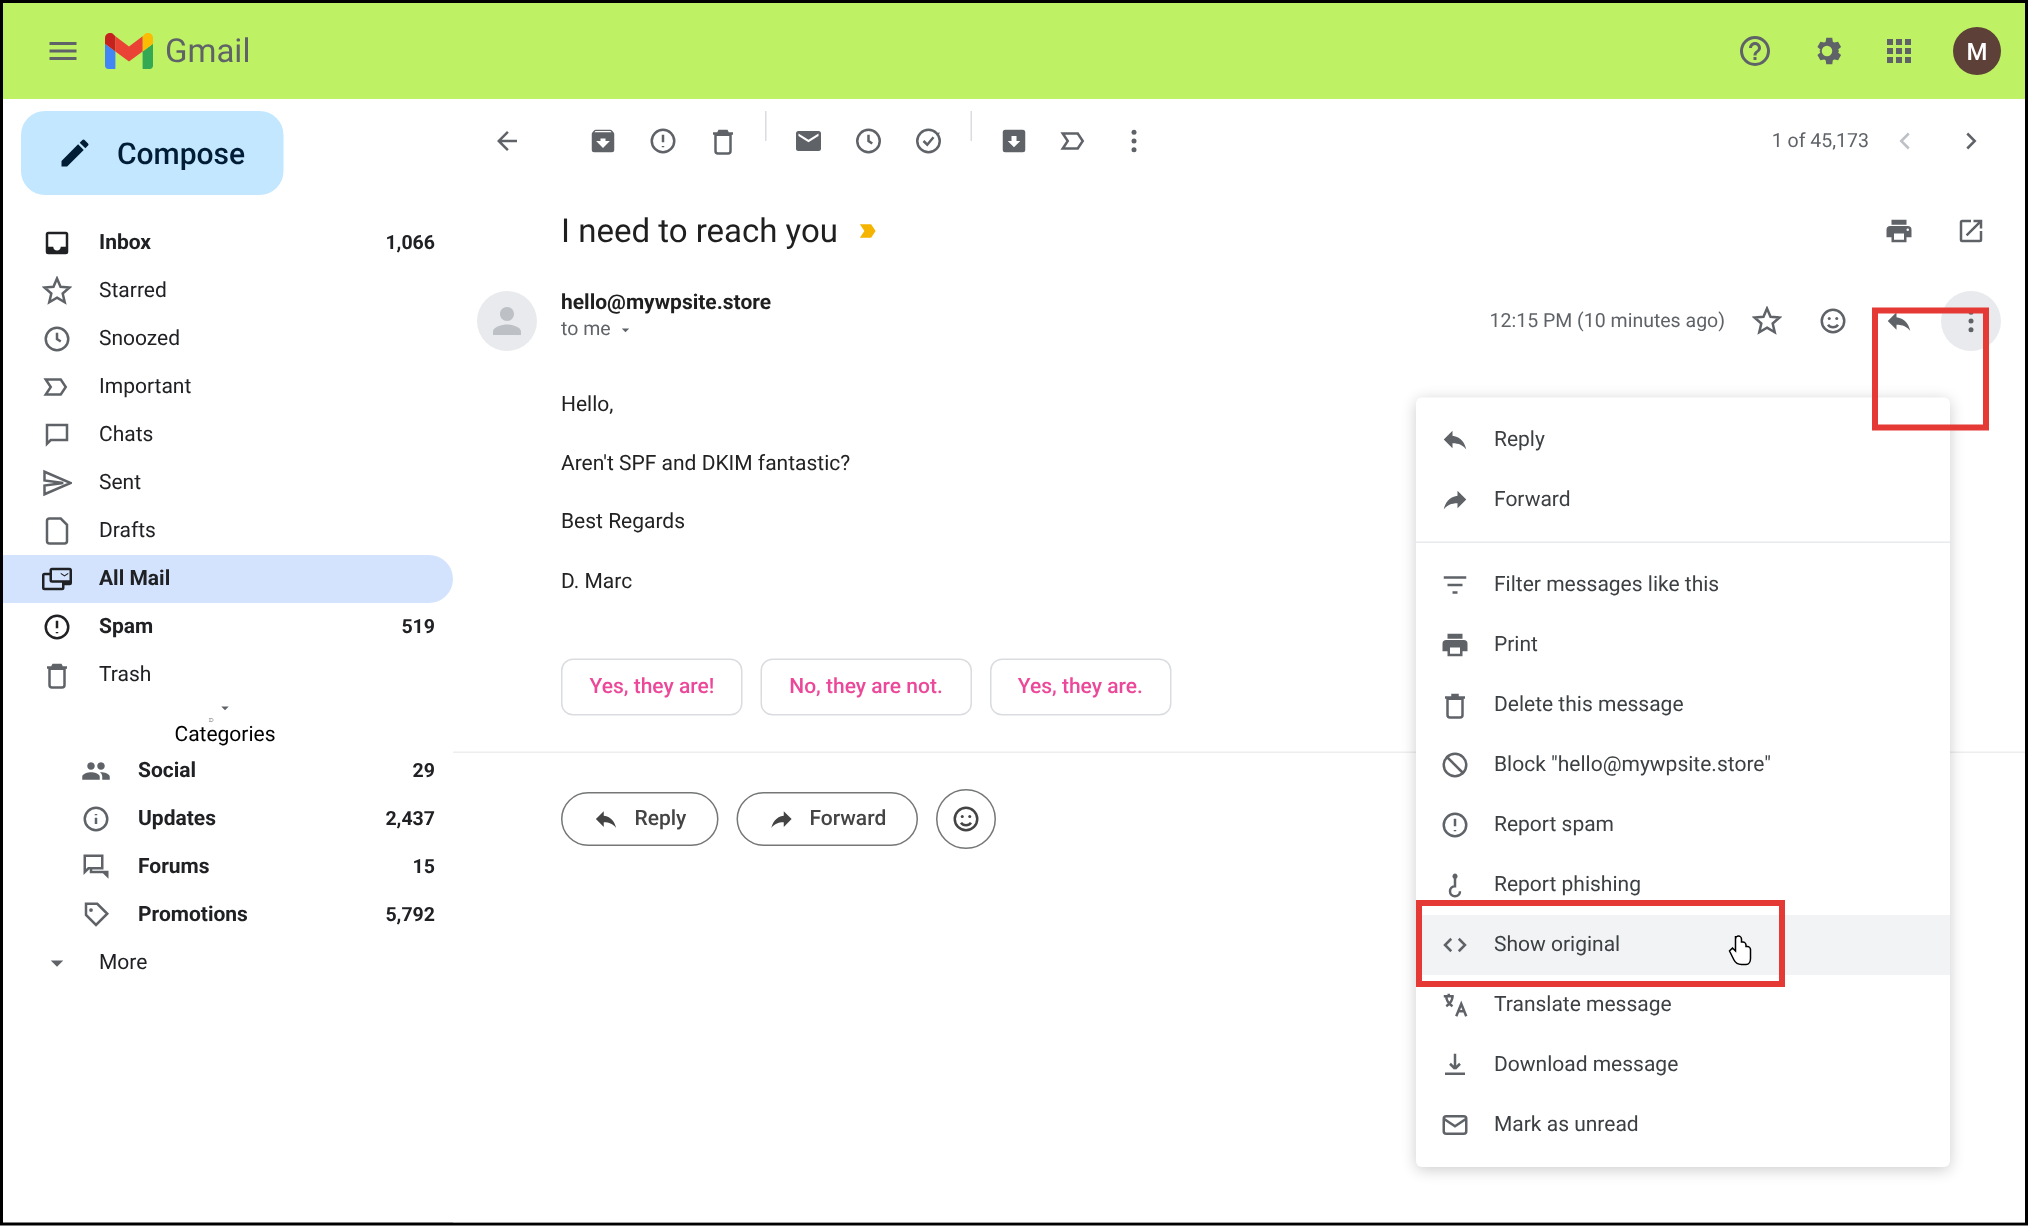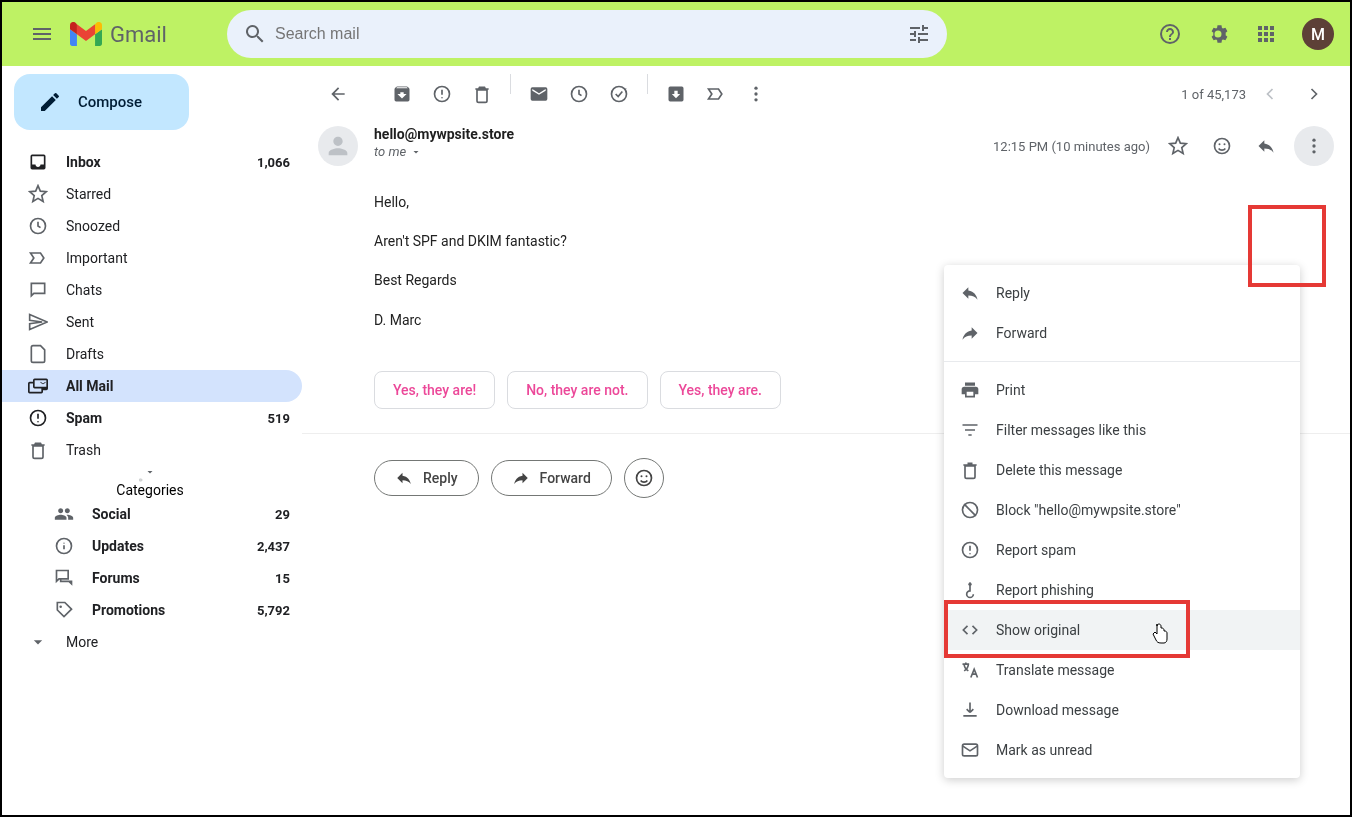--- a/index.html
+++ b/index.html
@@ -15,21 +15,21 @@
 .search-icon-wrap { width: 40px; height: 40px; display: flex; align-items: center; justify-content: center; }
 .search-input { flex: 1; border: none; background: transparent; font-size: 16px; color: #5f6368; outline: none; }
 .tune-icon { width: 40px; height: 40px; display: flex; align-items: center; justify-content: center; cursor: pointer; }
 .header-right { display: flex; align-items: center; gap: 8px; margin-left: auto; padding-left: 60px; }
 .header-icon { width: 40px; height: 40px; display: flex; align-items: center; justify-content: center; border-radius: 50%; cursor: pointer; }
 .avatar { width: 32px; height: 32px; border-radius: 50%; background: #5d4037; color: #fff; display: flex; align-items: center; justify-content: center; font-size: 16px; font-weight: 500; margin-left: 8px; }
 
 
 .main { display: flex; height: calc(817px - 68px); }
 .sidebar { width: 300px; padding-top: 8px; }
-.compose-btn { display: flex; align-items: center; gap: 16px; height: 56px; padding: 0 24px; margin: 0 0 16px 12px; background: #c2e7ff; border-radius: 16px; cursor: pointer; width: 175px; font-size: 15px; color: #001d35; font-weight: 500; }
+.compose-btn { display: flex; align-items: center; gap: 16px; height: 56px; padding: 0 24px; margin: 0 0 16px 12px; background: #c2e7ff; border-radius: 16px; cursor: pointer; width: 175px; font-size: 20px; color: #001d35; font-weight: 500; }
 .nav-item { display: flex; align-items: center; height: 32px; padding: 0 12px 0 26px; border-radius: 0 16px 16px 0; cursor: pointer; color: #202124; font-size: 14px; }
 .nav-item.active { background: #d3e3fd; font-weight: 700; }
 .nav-item.bold { font-weight: 700; }
 .nav-item svg, .nav-item .nav-icon { width: 20px; height: 20px; margin-right: 18px; flex-shrink: 0; }
 .nav-label { flex: 1; }
 .nav-count { font-size: 13px; color: #5f6368; }
 .nav-item.bold .nav-count, .nav-item.active .nav-count { color: #202124; font-weight: 700; }
 .nav-sub { padding-left: 42px; }
 .nav-sub .nav-item { padding-left: 10px; }
 .categories-row { display: flex; align-items: center; height: 32px; padding: 0 12px 0 8px; cursor: pointer; font-size: 14px; flex-direction: column; }
@@ -43,21 +43,21 @@
 .tb-right { margin-left: auto; display: flex; align-items: center; gap: 4px; color: #5f6368; font-size: 13px; }
 
 .subject-row { display: flex; align-items: center; padding: 20px 16px 8px 72px; }
 .subject { font-size: 22px; font-weight: 400; color: #1f1f1f; margin-right: 12px; }
 .subject-actions { margin-left: auto; display: flex; gap: 8px; }
 
 .msg-header { display: flex; align-items: flex-start; padding: 12px 16px 8px 16px; position: relative; }
 .sender-avatar { width: 40px; height: 40px; border-radius: 50%; background: #e8eaed; display: flex; align-items: center; justify-content: center; margin-right: 16px; }
 .sender-info { flex: 1; }
 .sender-email { font-size: 14px; font-weight: 700; color: #1f1f1f; }
-.recipient { font-size: 13px; color: #5f6368; display: flex; align-items: center; gap: 4px; margin-top: 2px; font-style: italic; }
+.recipient { font-size: 13px; color: #5f6368; display: flex; align-items: center; gap: 4px; margin-top: 2px; }
 .msg-meta { display: flex; align-items: center; gap: 12px; color: #5f6368; font-size: 13px; }
 .msg-meta-icon { width: 32px; height: 32px; display: flex; align-items: center; justify-content: center; cursor: pointer; }
 
 .msg-body { padding: 16px 72px; font-size: 14px; color: #222; line-height: 1.8; }
 .msg-body p { margin-bottom: 14px; }
 
 .smart-replies { display: flex; gap: 12px; padding: 8px 72px 24px; }
 .smart-reply { border: 1px solid #dadce0; border-radius: 8px; padding: 10px 18px; color: #ec4899; font-size: 14px; font-weight: 500; cursor: pointer; }
 
 .reply-row { display: flex; align-items: center; gap: 12px; padding: 8px 72px; border-top: 1px solid #eee; margin: 0 0px; padding-top: 24px; }
@@ -92,33 +92,20 @@
   <div class="logo-wrap">
     <svg class="gmail-logo" viewBox="0 0 24 18">
       <path d="M1.6 18h3.6V9.2L0 5.4v11C0 17.3 0.7 18 1.6 18z" fill="#4285F4"></path>
       <path d="M18.8 18h3.6c0.9 0 1.6-0.7 1.6-1.6v-11l-5.2 3.8V18z" fill="#34A853"></path>
       <path d="M18.8 1.6v7.6L24 5.4V2.4c0-2-2.3-3.2-3.9-2L18.8 1.6z" fill="#FBBC04"></path>
       <path d="M5.2 9.2V1.6L12 6.7l6.8-5.1v7.6L12 14.3 5.2 9.2z" fill="#EA4335"></path>
       <path d="M0 2.4v3l5.2 3.8V1.6L3.9 0.4C2.3-0.8 0 0.4 0 2.4z" fill="#C5221F"></path>
     </svg>
     <span class="gmail-text">Gmail</span>
   </div>
-  <div class="search-bar">
-    <div class="search-icon-wrap">
-      <svg width="24" height="24" viewBox="0 0 24 24">
-          <path d="M15.5 14h-.79l-.28-.27a6.5 6.5 0 1 0-.7.7l.27.28v.79l5 5L20.49 19l-5-5zm-6 0a4.5 4.5 0 1 1 0-9 4.5 4.5 0 0 1 0 9z" fill="#5f6368"></path>
-        </svg>
-    </div>
-    <input class="search-input" placeholder="Search mail" style="">
-    <div class="tune-icon">
-      <svg width="24" height="24" viewBox="0 0 24 24">
-          <path d="M3 17v2h6v-2H3zM3 5v2h10V5H3zm10 16v-2h8v-2h-8v-2h-2v6h2zM7 9v2H3v2h4v2h2V9H7zm14 4v-2H11v2h10zm-6-4h2V7h4V5h-4V3h-2v6z" fill="#5f6368"></path>
-        </svg>
-    </div>
-  </div>
   <div class="header-right">
     <div class="header-icon">
       <svg width="24" height="24" viewBox="0 0 24 24">
           <path d="M12 2a10 10 0 1 0 0 20 10 10 0 0 0 0-20zm0 18a8 8 0 1 1 0-16 8 8 0 0 1 0 16zm-1-4h2v2h-2v-2zm1-10c-2.2 0-4 1.8-4 4h2c0-1.1.9-2 2-2s2 .9 2 2c0 2-3 1.75-3 5h2c0-2.25 3-2.5 3-5 0-2.2-1.8-4-4-4z" fill="#5f6368"></path>
         </svg>
     </div>
     <div class="header-icon">
       <svg width="24" height="24" viewBox="0 0 24 24">
           <path d="M19.4 13l.6-1-.6-1 2-1.7-2-3.5-2.5.6-1-.6-.4-2.6h-4l-.4 2.6-1 .6-2.5-.6-2 3.5L7.6 11l-.6 1 .6 1-2 1.7 2 3.5 2.5-.6 1 .6.4 2.6h4l.4-2.6 1-.6 2.5.6 2-3.5-2-1.7zM12 15.5A3.5 3.5 0 1 1 12 8.5a3.5 3.5 0 0 1 0 7z" fill="#5f6368"></path>
         </svg>
@@ -327,20 +314,38 @@
             </svg>
           </div>
         <div class="tb-btn">
             <svg width="20" height="20" viewBox="0 0 24 24">
               <path d="M9 6l6 6-6 6" fill="none" stroke="#5f6368" stroke-width="2"></path>
             </svg>
           </div>
       </div>
     </div>
 
+    <div class="subject-row">
+      <span class="subject">I need to reach you</span>
+      <svg width="18" height="18" viewBox="0 0 24 24">
+          <path d="M3 6l4 6-4 6h10l4-6-4-6H3z" fill="#f4b400"></path>
+        </svg>
+      <div class="subject-actions">
+        <div class="tb-btn">
+            <svg width="20" height="20" viewBox="0 0 24 24">
+              <path d="M19 8H5a3 3 0 0 0-3 3v6h4v4h12v-4h4v-6a3 3 0 0 0-3-3zm-3 11H8v-5h8v5zm3-7a1 1 0 1 1 0-2 1 1 0 0 1 0 2zm-1-9H6v4h12V3z" fill="#5f6368"></path>
+            </svg>
+          </div>
+        <div class="tb-btn">
+            <svg width="20" height="20" viewBox="0 0 24 24">
+              <path d="M19 19H5V5h7V3H5a2 2 0 0 0-2 2v14a2 2 0 0 0 2 2h14a2 2 0 0 0 2-2v-7h-2v7zM14 3v2h3.59l-9.83 9.83 1.41 1.41L19 6.41V10h2V3h-7z" fill="#5f6368"></path>
+            </svg>
+          </div>
+      </div>
+    </div>
 
     <div class="msg-header">
       <div class="sender-avatar">
         <svg width="28" height="28" viewBox="0 0 24 24">
             <path d="M12 12c2.21 0 4-1.79 4-4s-1.79-4-4-4-4 1.79-4 4 1.79 4 4 4zm0 2c-2.67 0-8 1.34-8 4v2h16v-2c0-2.66-5.33-4-8-4z" fill="#bdc1c6"></path>
           </svg>
       </div>
       <div class="sender-info">
         <div class="sender-email">hello@mywpsite.store</div>
         <div class="recipient">
@@ -427,29 +432,29 @@
   </div>
   <div class="dropdown-item">
     <svg viewBox="0 0 24 24">
         <path d="M14 9V5l7 7-7 7v-4.1c-5 0-8.5 1.6-11 5.1 1-5 4-10 11-11z" fill="#5f6368"></path>
       </svg>
     <span>Forward</span>
   </div>
   <div class="dropdown-sep"></div>
   <div class="dropdown-item">
     <svg viewBox="0 0 24 24">
+        <path d="M3 6h18M6 12h12M10 18h4" stroke="#5f6368" stroke-width="2"></path>
+      </svg>
+    <span>Filter messages like this</span>
+  </div>
+  <div class="dropdown-item">
+    <svg viewBox="0 0 24 24">
         <path d="M19 8H5a3 3 0 0 0-3 3v6h4v4h12v-4h4v-6a3 3 0 0 0-3-3zm-3 11H8v-5h8v5zM18 3H6v4h12V3z" fill="#5f6368"></path>
       </svg>
     <span>Print</span>
-  </div>
-  <div class="dropdown-item">
-    <svg viewBox="0 0 24 24">
-        <path d="M3 6h18M6 12h12M10 18h4" stroke="#5f6368" stroke-width="2"></path>
-      </svg>
-    <span>Filter messages like this</span>
   </div>
   <div class="dropdown-item">
     <svg viewBox="0 0 24 24">
         <path d="M6 7h12v13a2 2 0 0 1-2 2H8a2 2 0 0 1-2-2V7zM4 6h16M9 4h6" fill="none" stroke="#5f6368" stroke-width="2"></path>
       </svg>
     <span>Delete this message</span>
   </div>
   <div class="dropdown-item">
     <svg viewBox="0 0 24 24">
         <circle cx="12" cy="12" r="9" fill="none" stroke="#5f6368" stroke-width="2"></circle>

